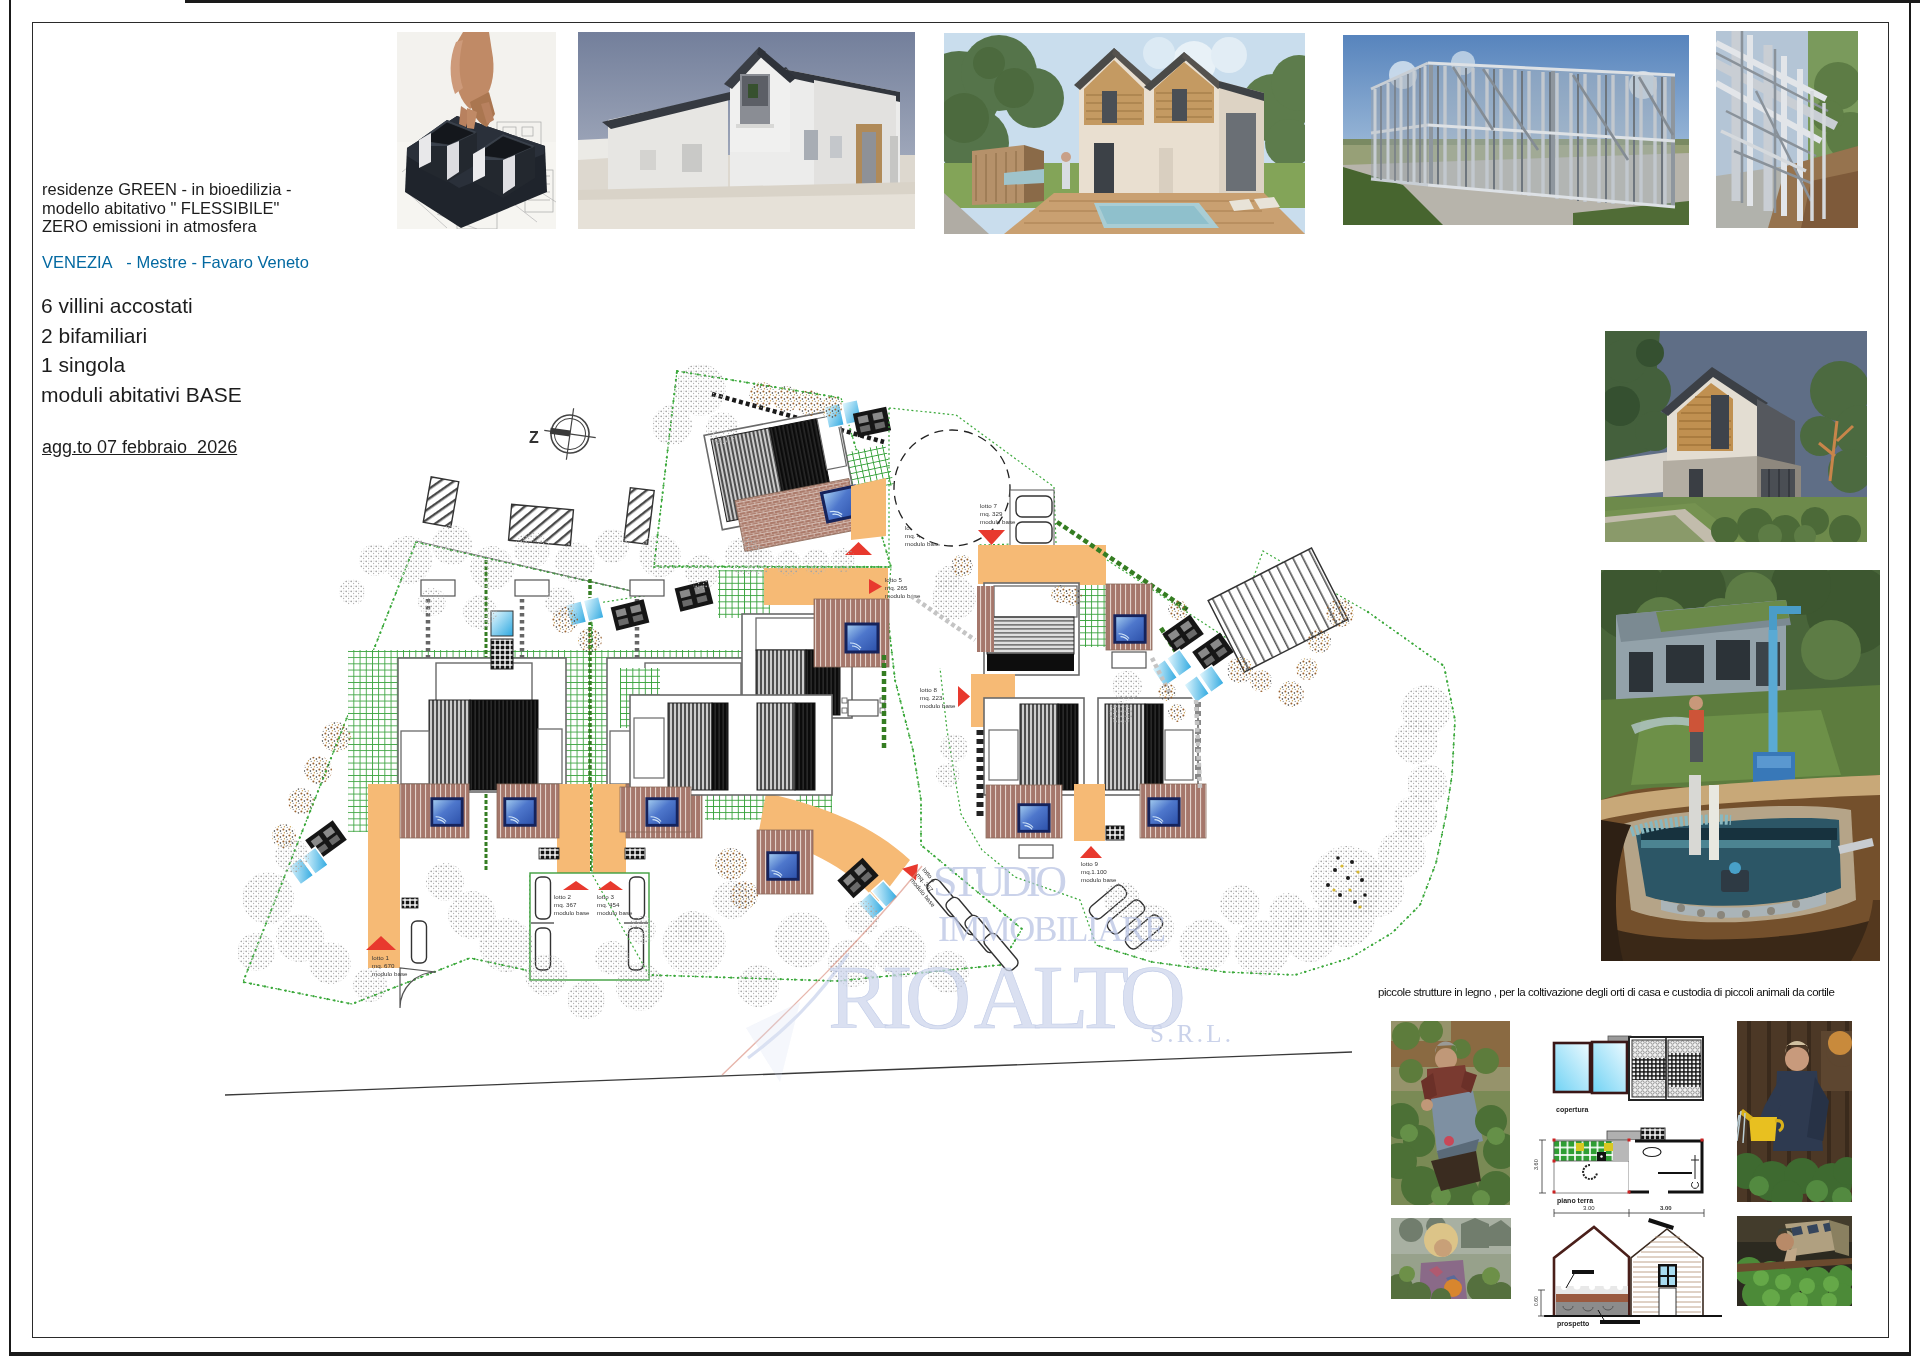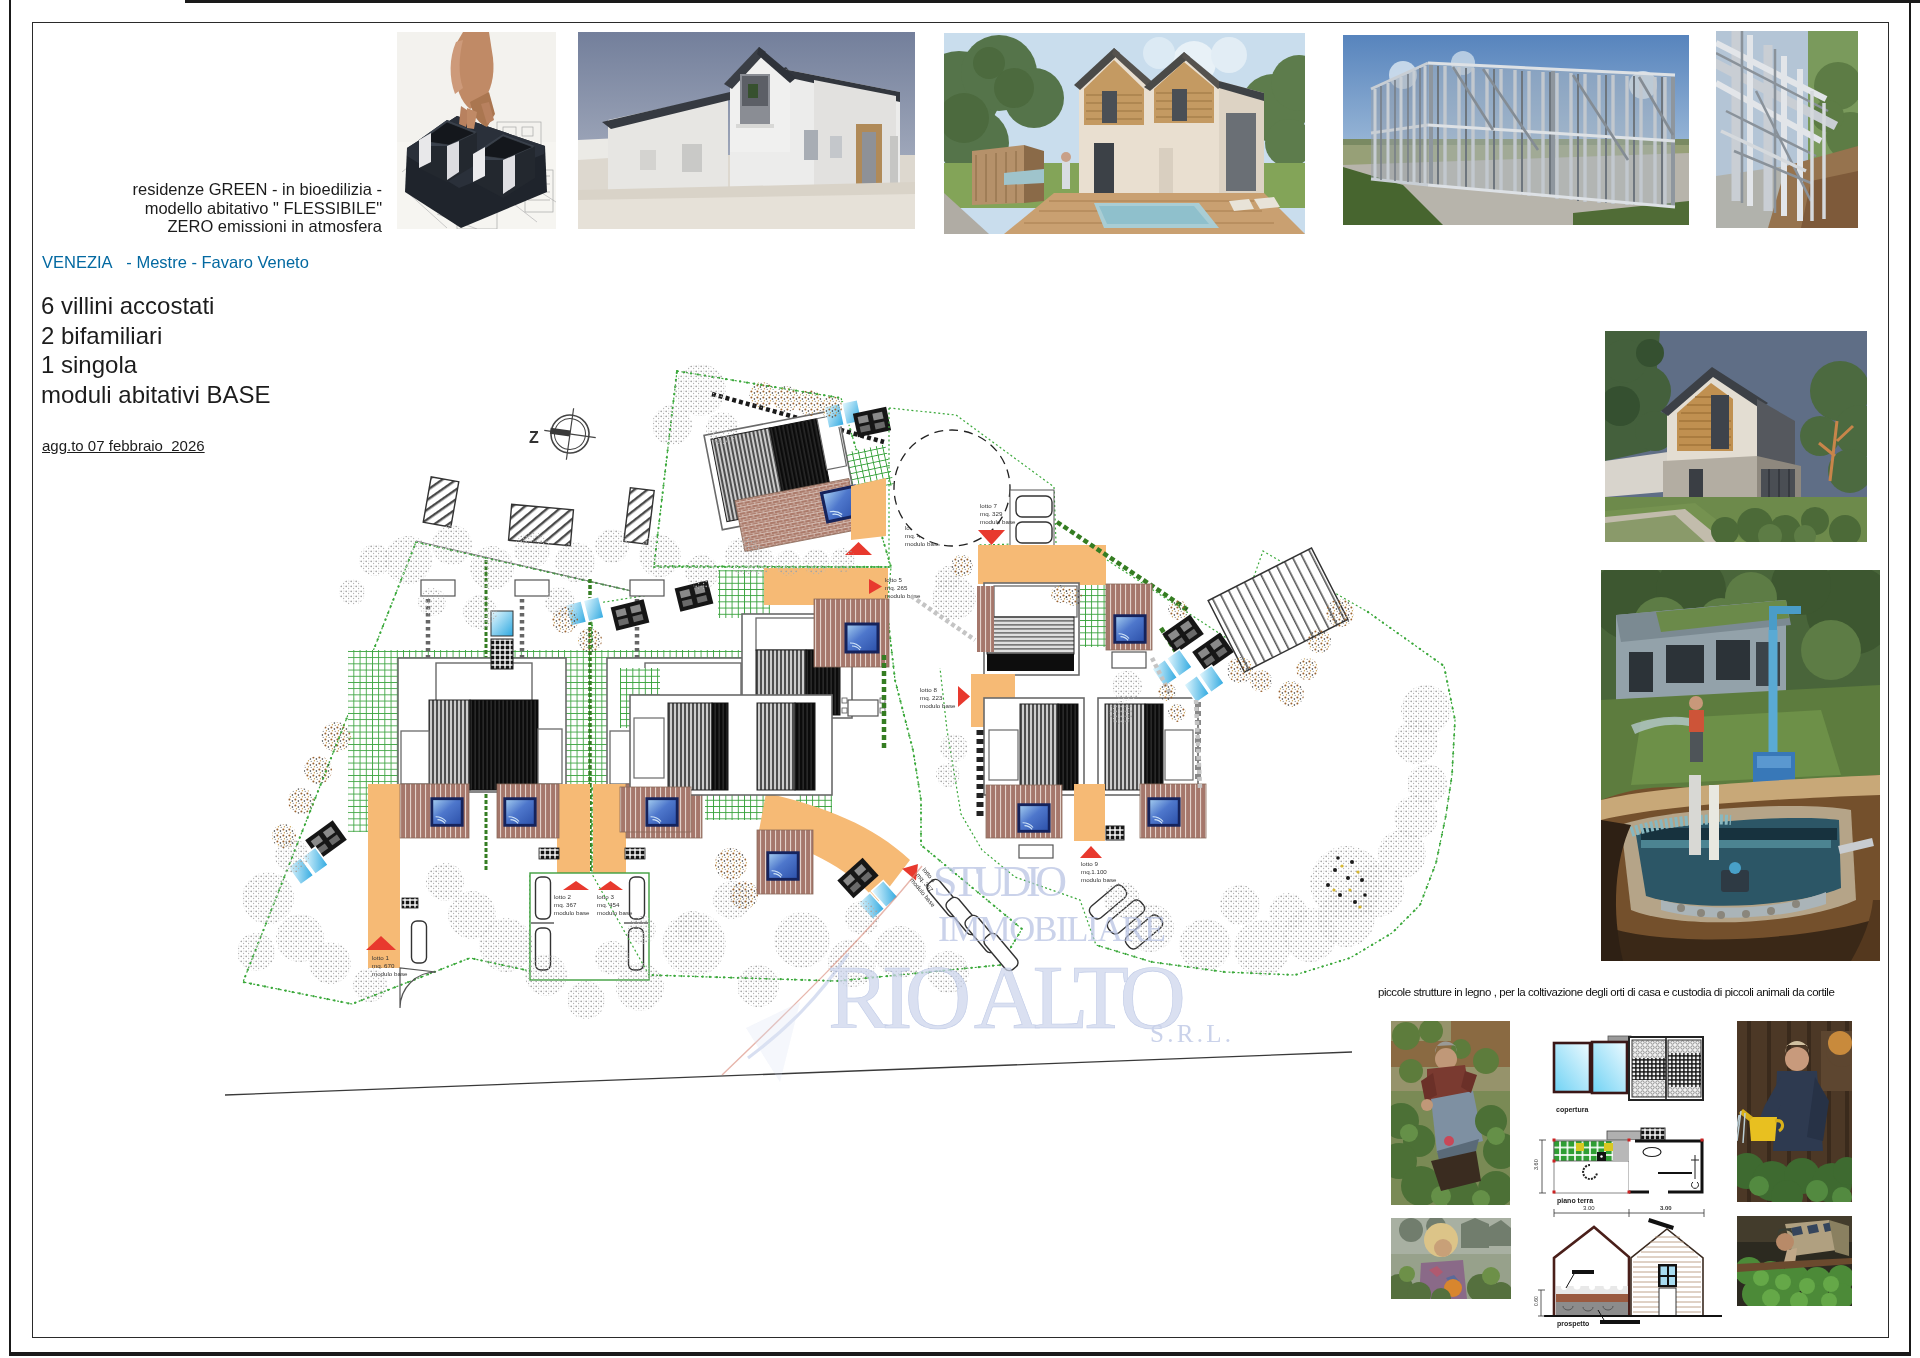--- a/index.html
+++ b/index.html
@@ -10,27 +10,27 @@
 </head>
 <body>
 
 <div class="abs" style="left:185px;top:0;width:1735px;height:3px;background:#1a1a1a;"></div>
 <div class="abs" style="left:9px;top:0;width:2px;height:1356px;background:#1a1a1a;"></div>
 <div class="abs" style="left:1909px;top:0;width:2px;height:1356px;background:#1a1a1a;"></div>
 <div class="abs" style="left:9px;top:1352px;width:1902px;height:4px;background:#1a1a1a;"></div>
 
 <div class="abs" style="left:32px;top:22px;width:1855px;height:1314px;border:1.5px solid #2a2a2a;"></div>
 
-<div class="abs" style="left:42px;top:180px;width:340px;font-size:16.5px;line-height:18.5px;color:#1c1c1c;text-align:right;">residenze GREEN - in bioedilizia -<br>modello abitativo " FLESSIBILE"<br>ZERO emissioni in atmosfera</div>
+<div class="abs" style="left:42px;top:180px;width:340px;font-size:16.5px;line-height:18.5px;color:#1c1c1c;">residenze GREEN - in bioedilizia -<br>modello abitativo " FLESSIBILE"<br>ZERO emissioni in atmosfera</div>
 
 <div class="abs" style="left:42px;top:253px;width:360px;font-size:16.5px;color:#0369a1;">VENEZIA&nbsp;&nbsp;&nbsp;- Mestre - Favaro Veneto</div>
 
-<div class="abs" style="left:41px;top:291px;width:420px;font-size:24px;line-height:29.5px;color:#1c1c1c;">6 villini accostati<br>2 bifamiliari<br>1 singola<br>moduli abitativi BASE</div>
-
-<div class="abs" style="left:42px;top:437px;font-size:15px;color:#1c1c1c;text-decoration:underline;">agg.to 07 febbraio&nbsp; 2026</div>
+<div class="abs" style="left:41px;top:291px;width:420px;font-size:21px;line-height:29.5px;color:#1c1c1c;">6 villini accostati<br>2 bifamiliari<br>1 singola<br>moduli abitativi BASE</div>
+
+<div class="abs" style="left:42px;top:437px;font-size:18px;color:#1c1c1c;text-decoration:underline;">agg.to 07 febbraio&nbsp; 2026</div>
 
 <div id="ph1" class="abs" style="left:397px;top:32px;width:159px;height:197px;">
 <svg width="159" height="197" viewBox="0 0 159 197">
 <rect width="159" height="197" fill="#f3f2ee"></rect>
 <rect y="110" width="159" height="87" fill="#f6f5f1"></rect>
 <g stroke="#bdbdbd" stroke-width="0.8" fill="none">
   <path d="M20 150 L60 185 M10 160 L50 196 M95 155 L140 190 M30 120 L5 140 M120 145 L159 170 M40 182 L80 197"></path>
   <path d="M28 148 L78 124 L118 152 L70 180 Z"></path>
   <path d="M100 165 L130 150 M108 175 L140 158 M12 120 L40 108"></path>
 </g>

